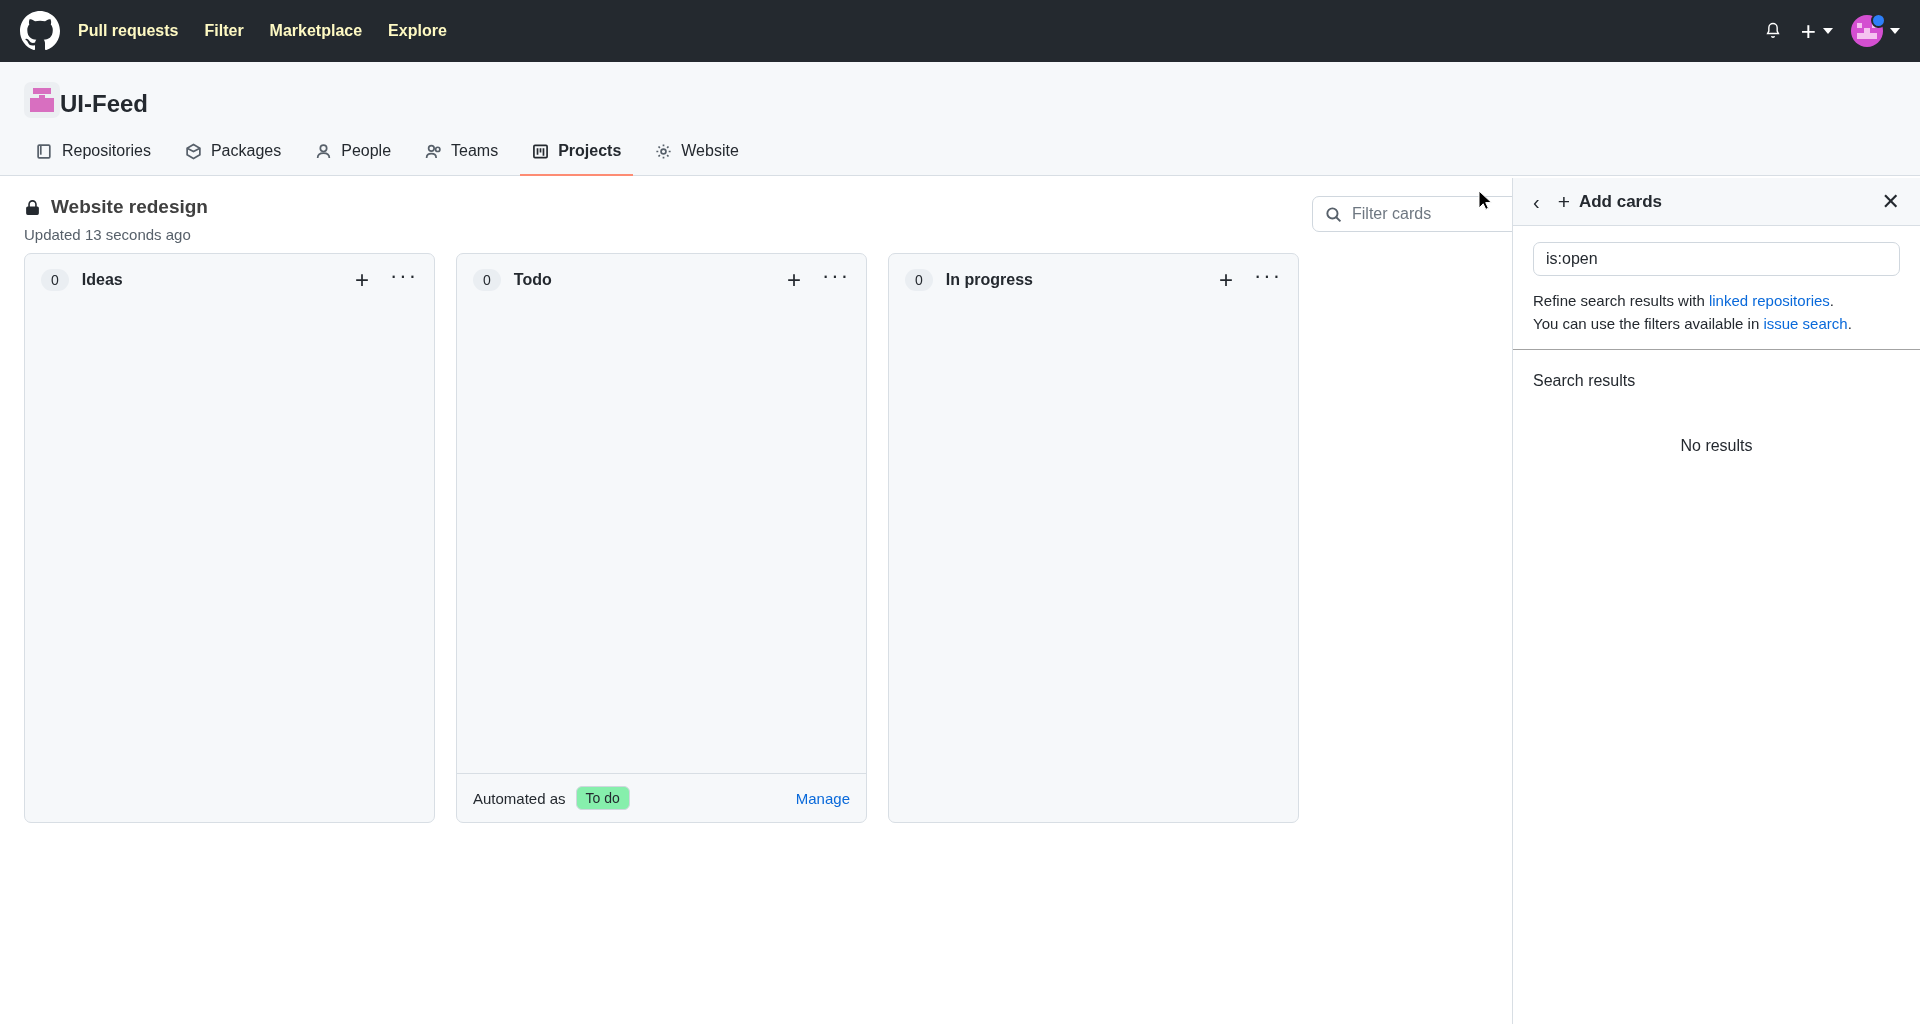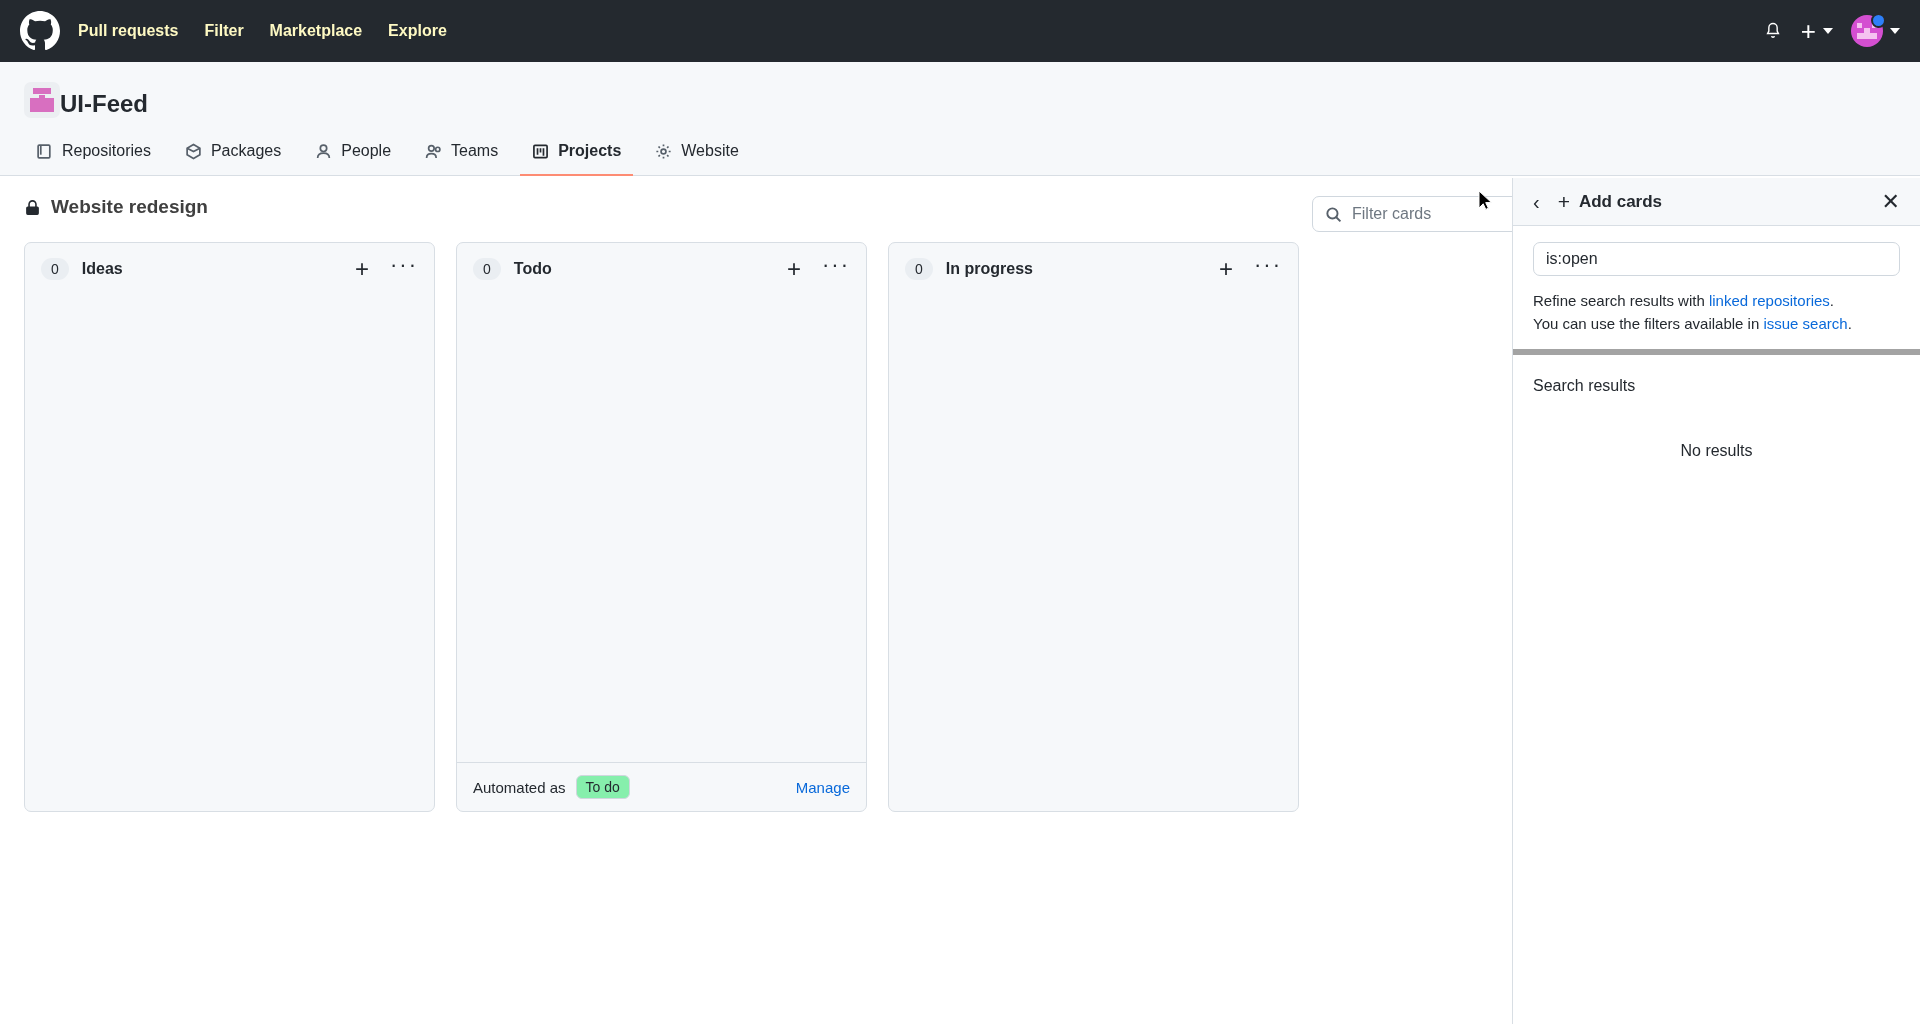--- a/index.html
+++ b/index.html
@@ -142,21 +142,21 @@
   }
   .sp-head {
     height: 48px; background: #f6f8fa; border-bottom: 1px solid #d8dee4;
     display: flex; align-items: center; padding: 0 16px; gap: 14px;
   }
   .sp-back { color: #24292f; font-size: 20px; line-height: 1; padding: 2px 4px; }
   .sp-title { font-size: 17px; font-weight: bold; color: #24292f; display: flex; align-items: center; gap: 9px; }
   .sp-title .plus { font-size: 21px; font-weight: 300; line-height: 1; }
   .sp-close { margin-left: auto; color: #24292f; font-size: 22px; line-height: 1; padding: 2px 4px; }
 
-  .sp-search-area { padding: 16px 20px 14px; border-bottom: 6px solid #a3a3a3; }
+  .sp-search-area { padding: 16px 20px 14px; border-bottom: 1px solid #a3a3a3; }
   .sp-input {
     width: 100%; height: 34px; border: 1px solid #d0d7de; border-radius: 7px;
     padding: 0 12px; font-size: 16px; color: #24292f; background: #ffffff;
     font-family: "Liberation Sans", sans-serif;
   }
   .sp-hint { font-size: 15px; color: #24292f; margin-top: 14px; line-height: 1.5; }
   .sp-hint a { color: #0969da; text-decoration: none; }
 
   .sp-results-title { font-size: 16px; color: #24292f; padding: 22px 20px 0; }
   .sp-noresults { text-align: center; font-size: 16px; color: #24292f; padding-top: 47px; }
@@ -265,20 +265,21 @@
 
 <div class="board-wrap">
   <div class="board-head">
     <div class="proj-meta">
       <div class="proj-title-row">
         <svg viewBox="0 0 16 16">
             <path d="M4 7V5a4 4 0 0 1 8 0v2h.5A1.5 1.5 0 0 1 14 8.5v5A1.5 1.5 0 0 1 12.5 15h-9A1.5 1.5 0 0 1 2 13.5v-5A1.5 1.5 0 0 1 3.5 7H4zm1.5 0h5V5a2.5 2.5 0 0 0-5 0v2z"></path>
           </svg>
         <span class="proj-title">Website redesign</span>
       </div>
+      <div class="proj-updated">Updated 13 seconds ago</div>
     </div>
 
     <div class="filter-box">
       <svg viewBox="0 0 16 16">
           <circle cx="7" cy="7" r="4.8"></circle>
           <path d="M10.6 10.6L14.5 14.5"></path>
         </svg>
       <span class="filter-ph">Filter cards</span>
     </div>
   </div>

